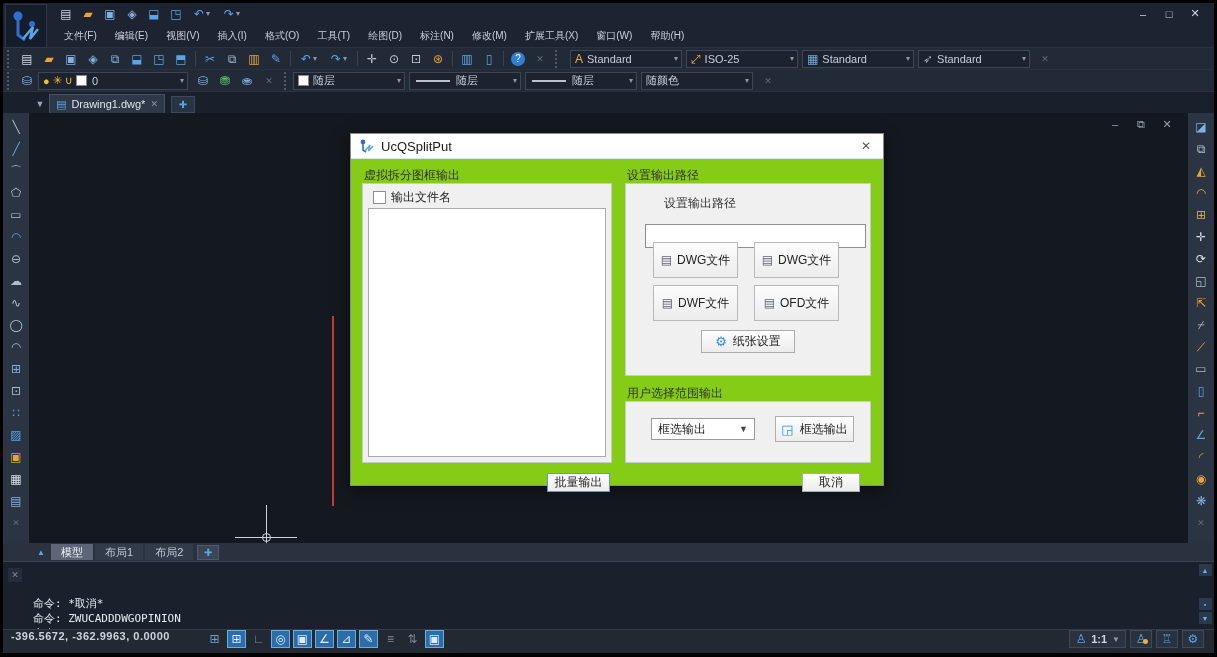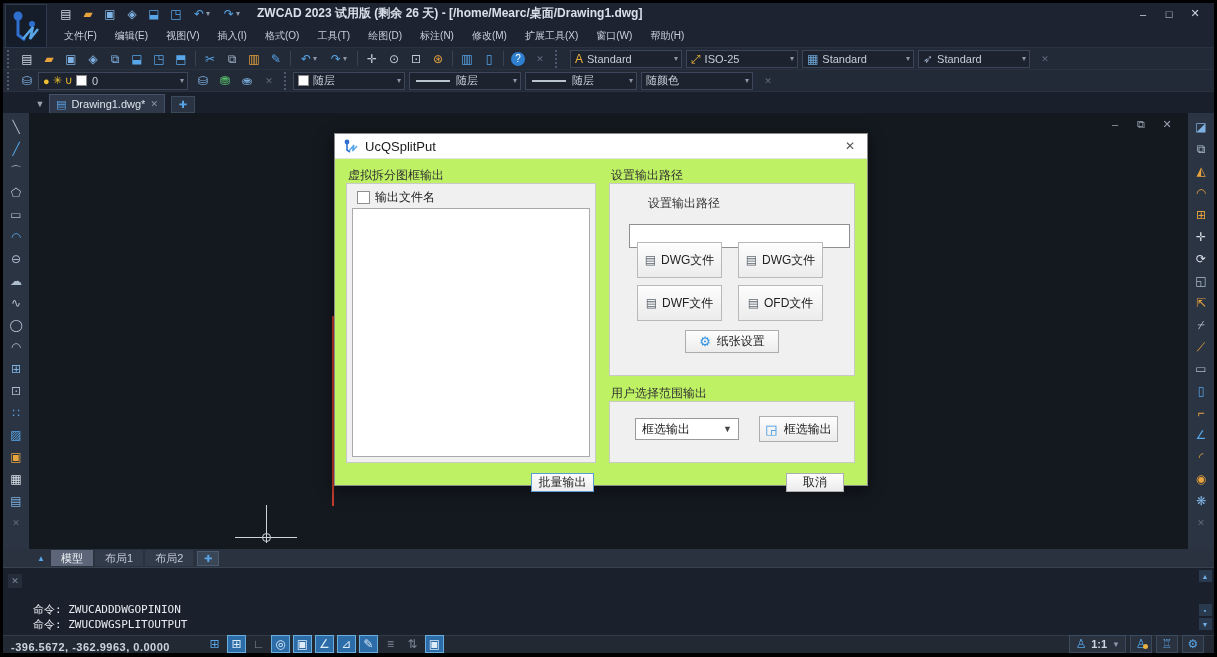--- a/index.html
+++ b/index.html
@@ -57,21 +57,21 @@
   .sidebar { width:26px; background:#2b3442; display:flex; flex-direction:column; align-items:center; padding-top:3px; flex:none; }
   .sidebar .tbi { width:22px; height:22px; font-size:12px; }
   .canvas { flex:1; background:#14191f; position:relative; }
   .doc-controls { position:absolute; top:3px; right:14px; display:flex; gap:12px; z-index:2; }
   .doc-controls .wc { color:#98a2b0; width:14px; }
   .redline { position:absolute; width:2px; background:#c23b2e; z-index:1; }
   .cross-h, .cross-v { position:absolute; background:#cfd4da; z-index:1; }
   .cross-ring { position:absolute; width:9px; height:9px; border:1px solid #cfd4da; border-radius:50%; z-index:1; }
 
   
-  .dialog { position:absolute; left:334px; top:133px; width:534px; height:353px; background:#bef264; border:1px solid #8a8a8a; z-index:10; box-shadow:0 4px 14px rgba(0,0,0,.55); font-size:12px; color:#222; }
+  .dialog { position:absolute; left:350px; top:133px; width:534px; height:353px; background:#84cc16; border:1px solid #8a8a8a; z-index:10; box-shadow:0 4px 14px rgba(0,0,0,.55); font-size:12px; color:#222; }
   .dlg-title { height:25px; background:#ffffff; border-bottom:1px solid #e3e3e3; display:flex; align-items:center; padding:0 8px; gap:6px; }
   .dlg-title .dtxt { font-size:13px; color:#1a1a1a; }
   .dlg-close { margin-left:auto; color:#555; font-size:12px; width:18px; text-align:center; }
   .dlg-body { position:relative; height:327px; }
   .grp-label { position:absolute; font-size:12px; color:#333; }
   .groupbox { position:absolute; border:1px solid #c9c9c9; background:#f0f0f0; }
   .chk-row { position:absolute; display:flex; align-items:center; gap:5px; font-size:12px; color:#222; }
   .chk-box { width:13px; height:13px; background:#fff; border:1px solid #8f8f8f; }
   .listbox { position:absolute; background:#fff; border:1px solid #aaa; }
   .btn { display:flex; align-items:center; justify-content:center; background:linear-gradient(#fdfdfd,#ececec); border:1px solid #abadb0; font-size:12px; color:#222; gap:6px; }
@@ -94,21 +94,21 @@
 
   
   .cmd { height:68px; background:#1b212c; border-top:1px solid #39424f; position:relative; }
   .cmd-close { position:absolute; left:5px; top:6px; width:14px; height:14px; color:#7b8failed; color:#7b87998; color:#7b8798; font-size:9px; display:flex; align-items:center; justify-content:center; background:#252d3a; }
   .cmd-lines { position:absolute; left:30px; top:4px; right:20px; font-family:"DejaVu Sans Mono","Liberation Mono",monospace; font-size:11px; line-height:15px; color:#e8ecf2; white-space:pre; }
   .cmd-scroll { position:absolute; right:2px; top:2px; bottom:2px; width:14px; display:flex; flex-direction:column; align-items:center; }
   .cs-btn { width:13px; height:12px; background:#2a3a4e; color:#6fb0e8; font-size:7px; display:flex; align-items:center; justify-content:center; }
   .cs-up { margin-bottom:22px; } .cs-thumb { height:12px; margin-bottom:2px; } 
 
   
-  .status { height:18px; background:#232933; border-top:1px solid #323b48; display:flex; align-items:flex-end; position:relative; }
+  .status { height:24px; background:#232933; border-top:1px solid #323b48; display:flex; align-items:flex-start; position:relative; }
   .coords { margin-left:8px; font-size:11px; font-weight:bold; color:#ccd3de; letter-spacing:.5px; white-space:nowrap; }
   .toggles { position:absolute; left:202px; display:flex; gap:3px; }
   .toggle { width:19px; height:18px; display:flex; align-items:center; justify-content:center; font-size:12px; color:#7e8a9b; font-style:normal; }
   .toggle.active { background:#2c6ca8; border:1px solid #6aaede; color:#dcecf8; }
   .toggle.noframe { background:none; border:none; color:#58a6e8; }
   .status-right { margin-left:auto; display:flex; align-items:center; gap:4px; padding-right:10px; }
   .scale-box { height:18px; background:#2a3240; border:1px solid #3c4a5e; display:flex; align-items:center; gap:5px; padding:0 5px; color:#cdd5e0; font-size:11px; font-weight:bold; }
   .scale-box .person { color:#58a6e8; font-size:12px; }
   .scale-box .caret { font-size:8px; color:#8b97a8; }
   .sr-btn { width:22px; height:18px; background:#2a3240; border:1px solid #3c4a5e; display:flex; align-items:center; justify-content:center; font-size:12px; color:#58a6e8; position:relative; }
@@ -150,21 +150,20 @@
           </span>
           <span class="tbi has-caret" style="--ic: #58a6e8;">
             <i>↶</i>
             <span class="caret">▾</span>
           </span>
           <span class="tbi has-caret" style="--ic: #58a6e8;">
             <i>↷</i>
             <span class="caret">▾</span>
           </span>
       </div>
-      <div class="title-text">ZWCAD 2023 试用版 (剩余 26 天) - [/home/Mearc/桌面/Drawing1.dwg]</div>
       <div class="win-controls">
         <span class="wc">–</span>
         <span class="wc">□</span>
         <span class="wc">✕</span>
       </div>
     </div>
 
     <div class="menubar">
       <div class="menu-item">文件(F)</div>
         <div class="menu-item">编辑(E)</div>
@@ -507,21 +506,21 @@
           <div class="ltab">
             <span>布局2</span>
           </div>
       </div>
       <div class="ltab-add">✚</div>
     </div>
 
     <div class="cmd">
       <div class="cmd-close">✕</div>
       <div class="cmd-lines">
-        <div class="cmd-line">命令: ZWUCADDDWGOPINION</div><div class="cmd-line">命令: ZWUCDWGSPLITOUTPUT</div>
+        <div class="cmd-line">命令: *取消*</div><div class="cmd-line">命令: ZWUCADDDWGOPINION</div><div class="cmd-line">命令: ZWUCDWGSPLITOUTPUT</div>
       </div>
       <div class="cmd-scroll">
         <span class="cs-btn cs-up">▲</span>
         <span class="cs-btn cs-thumb">▪</span>
         <span class="cs-btn">▼</span>
       </div>
     </div>
 
     <div class="status">
       <div class="coords">-396.5672, -362.9963, 0.0000</div>

